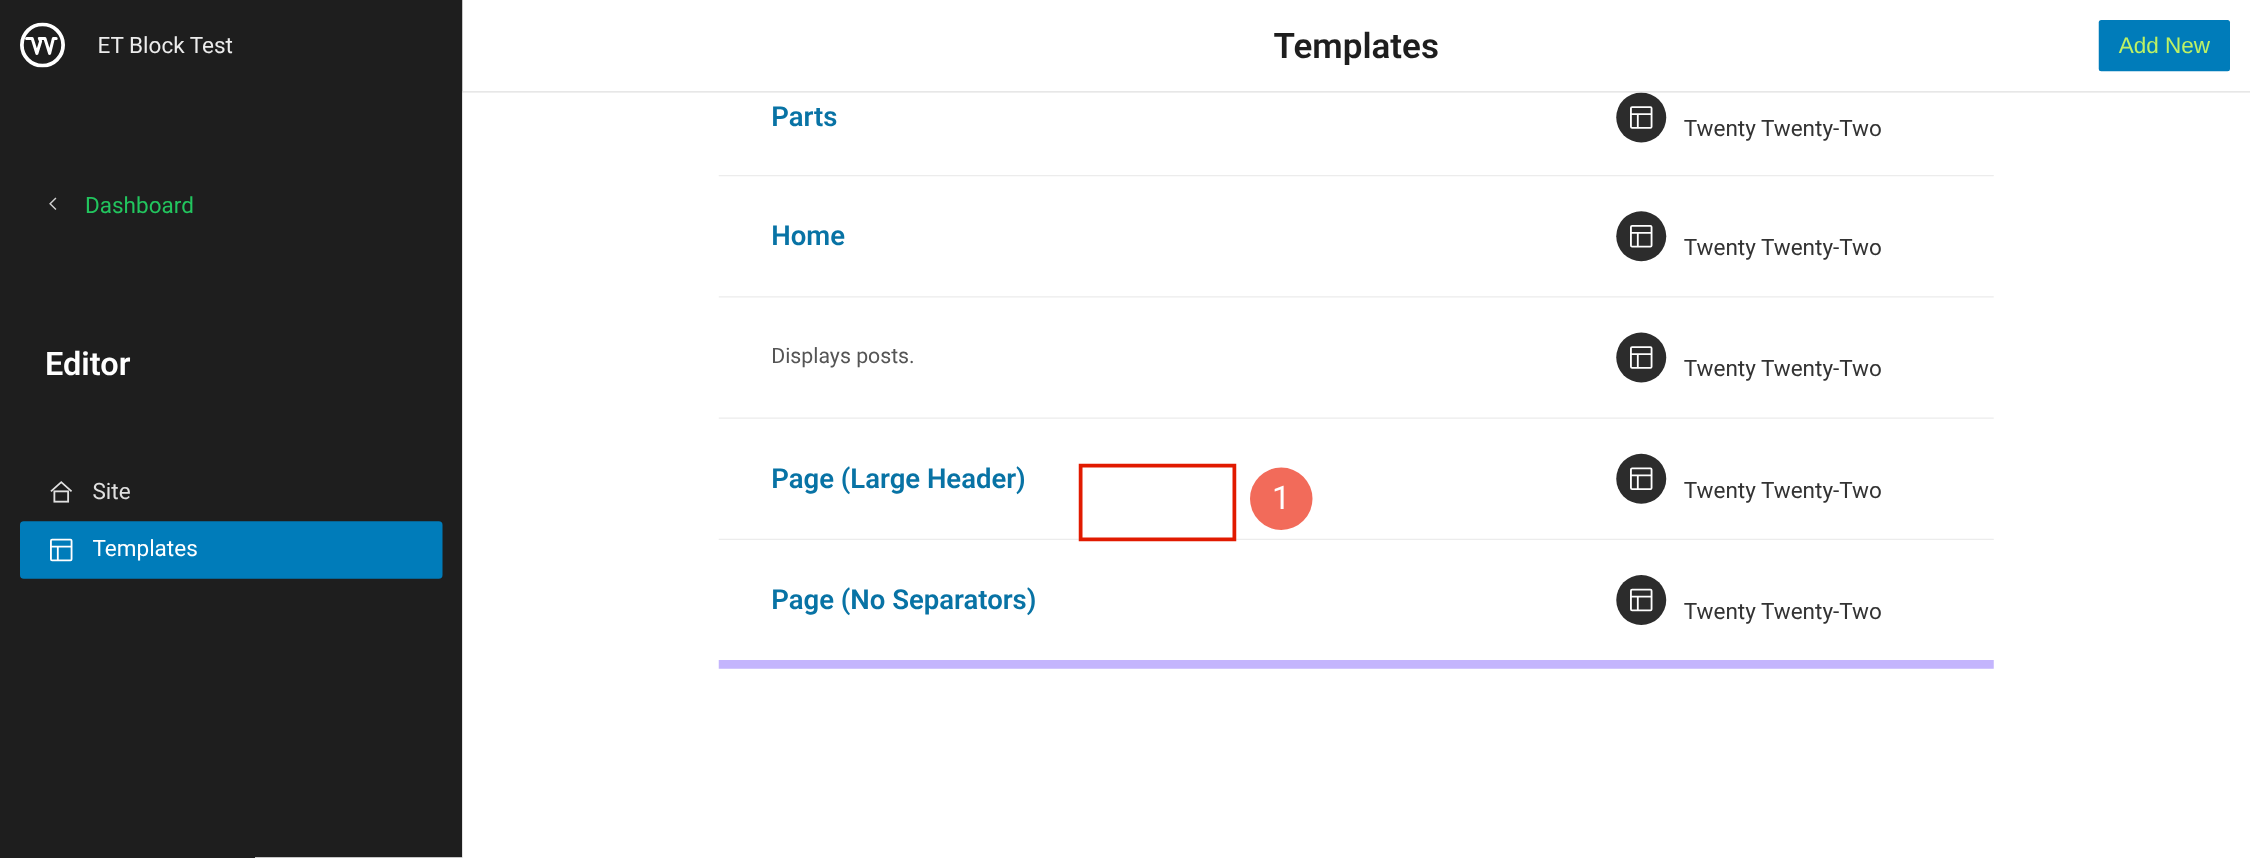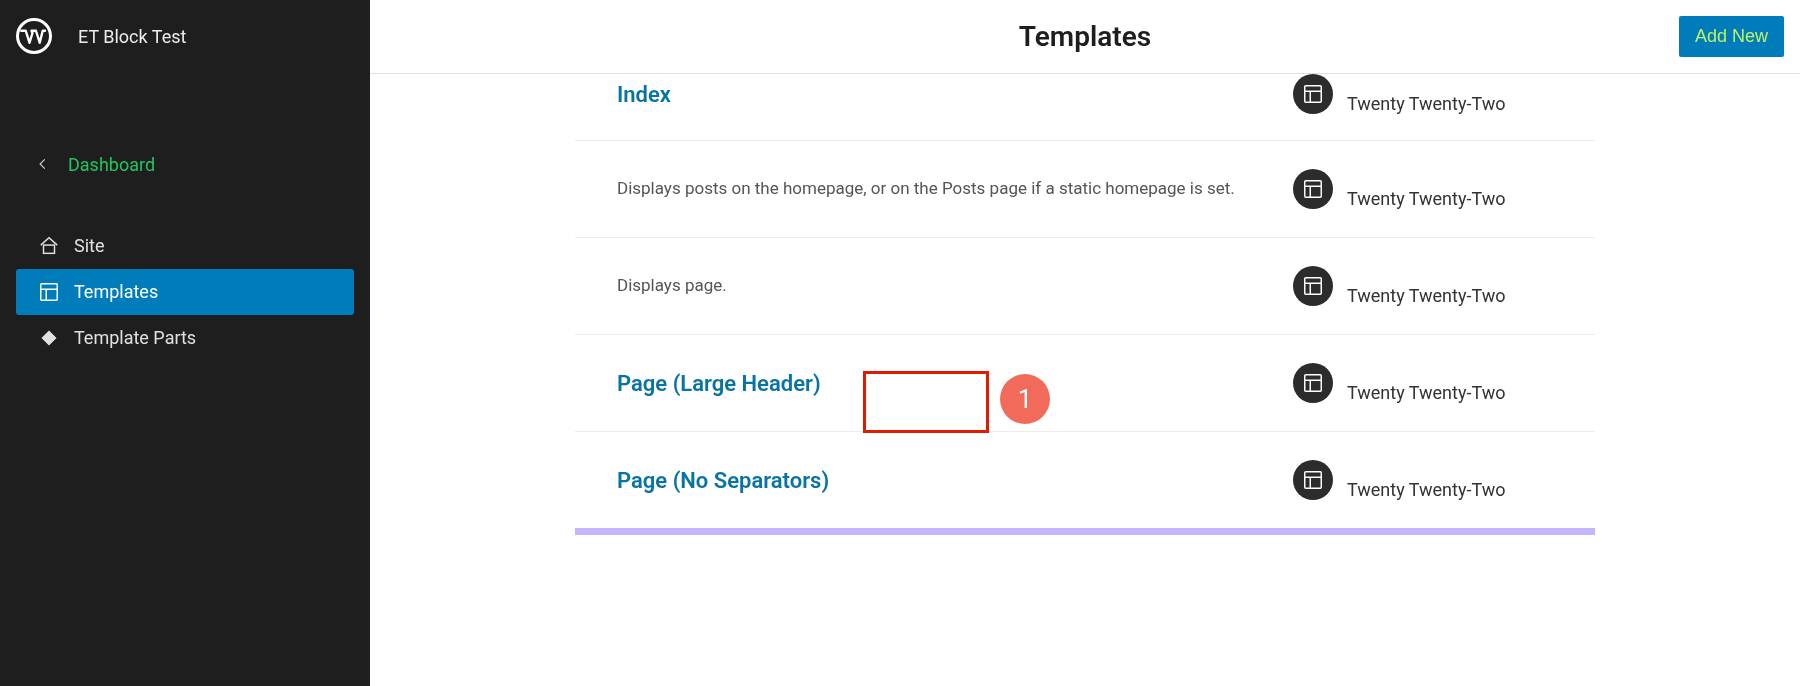--- a/index.html
+++ b/index.html
@@ -63,20 +63,21 @@
 
   <div class="back-link">
     <span>
       <svg viewBox="0 0 24 24">
           <polyline points="15 4 7 12 15 20"></polyline>
         </svg>
     </span>
     <span>Dashboard</span>
   </div>
 
+  <div class="editor-heading">Editor</div>
 
   <nav class="nav">
     <div class="nav-item">
       <span class="icon">
         <svg viewBox="0 0 24 24">
             <path d="M3 11 L12 3 L21 11"></path>
             <rect x="6" y="11" width="12" height="9"></rect>
           </svg>
       </span>
       <span>Site</span>
@@ -84,77 +85,68 @@
     <div class="nav-item active">
       <span class="icon">
         <svg viewBox="0 0 24 24">
             <rect x="3" y="3" width="18" height="18" rx="1"></rect>
             <line x1="3" y1="9" x2="21" y2="9"></line>
             <line x1="9" y1="9" x2="9" y2="21"></line>
           </svg>
       </span>
       <span>Templates</span>
     </div>
-    <div class="nav-item">
-      <span class="icon">
-        <svg viewBox="0 0 24 24">
-            <rect x="7" y="7" width="10" height="10" transform="rotate(45 12 12)" fill="#e0e0e0" stroke="none"></rect>
-            <rect x="7" y="7" width="10" height="10" transform="rotate(45 12 12)"></rect>
-          </svg>
-      </span>
-      <span>Template Parts</span>
-    </div>
   </nav>
 </aside>
 
 <main class="main">
   <div class="topbar">
     <h1 class="page-title">Templates</h1>
     <button class="add-new">Add New</button>
   </div>
 
   <div class="content">
     <div class="content-inner">
       <div class="table-wrap">
 
         <div class="row first">
           <div class="tcell-left">
-            <a class="template-title">Index</a>
+            <a class="template-title">Parts</a>
           </div>
           <div class="tcell-right">
             <span class="theme-icon">
               <svg viewBox="0 0 24 24">
                   <rect x="3" y="3" width="18" height="18" rx="1"></rect>
                   <line x1="3" y1="9" x2="21" y2="9"></line>
                   <line x1="9" y1="9" x2="9" y2="21"></line>
                 </svg>
             </span>
             <span class="theme-name">Twenty Twenty-Two</span>
           </div>
         </div>
 
         <div class="row">
           <div class="tcell-left">
-            <span class="template-desc">Displays posts on the homepage, or on the Posts page if a static homepage is set.</span>
+            <a class="template-title">Home</a>
           </div>
           <div class="tcell-right">
             <span class="theme-icon">
               <svg viewBox="0 0 24 24">
                   <rect x="3" y="3" width="18" height="18" rx="1"></rect>
                   <line x1="3" y1="9" x2="21" y2="9"></line>
                   <line x1="9" y1="9" x2="9" y2="21"></line>
                 </svg>
             </span>
             <span class="theme-name">Twenty Twenty-Two</span>
           </div>
         </div>
 
         <div class="row">
           <div class="tcell-left" style="position:relative;">
-            <span class="template-desc">Displays page.</span>
+            <span class="template-desc">Displays posts.</span>
           </div>
           <div class="tcell-right">
             <span class="theme-icon">
               <svg viewBox="0 0 24 24">
                   <rect x="3" y="3" width="18" height="18" rx="1"></rect>
                   <line x1="3" y1="9" x2="21" y2="9"></line>
                   <line x1="9" y1="9" x2="9" y2="21"></line>
                 </svg>
             </span>
             <span class="theme-name">Twenty Twenty-Two</span>

